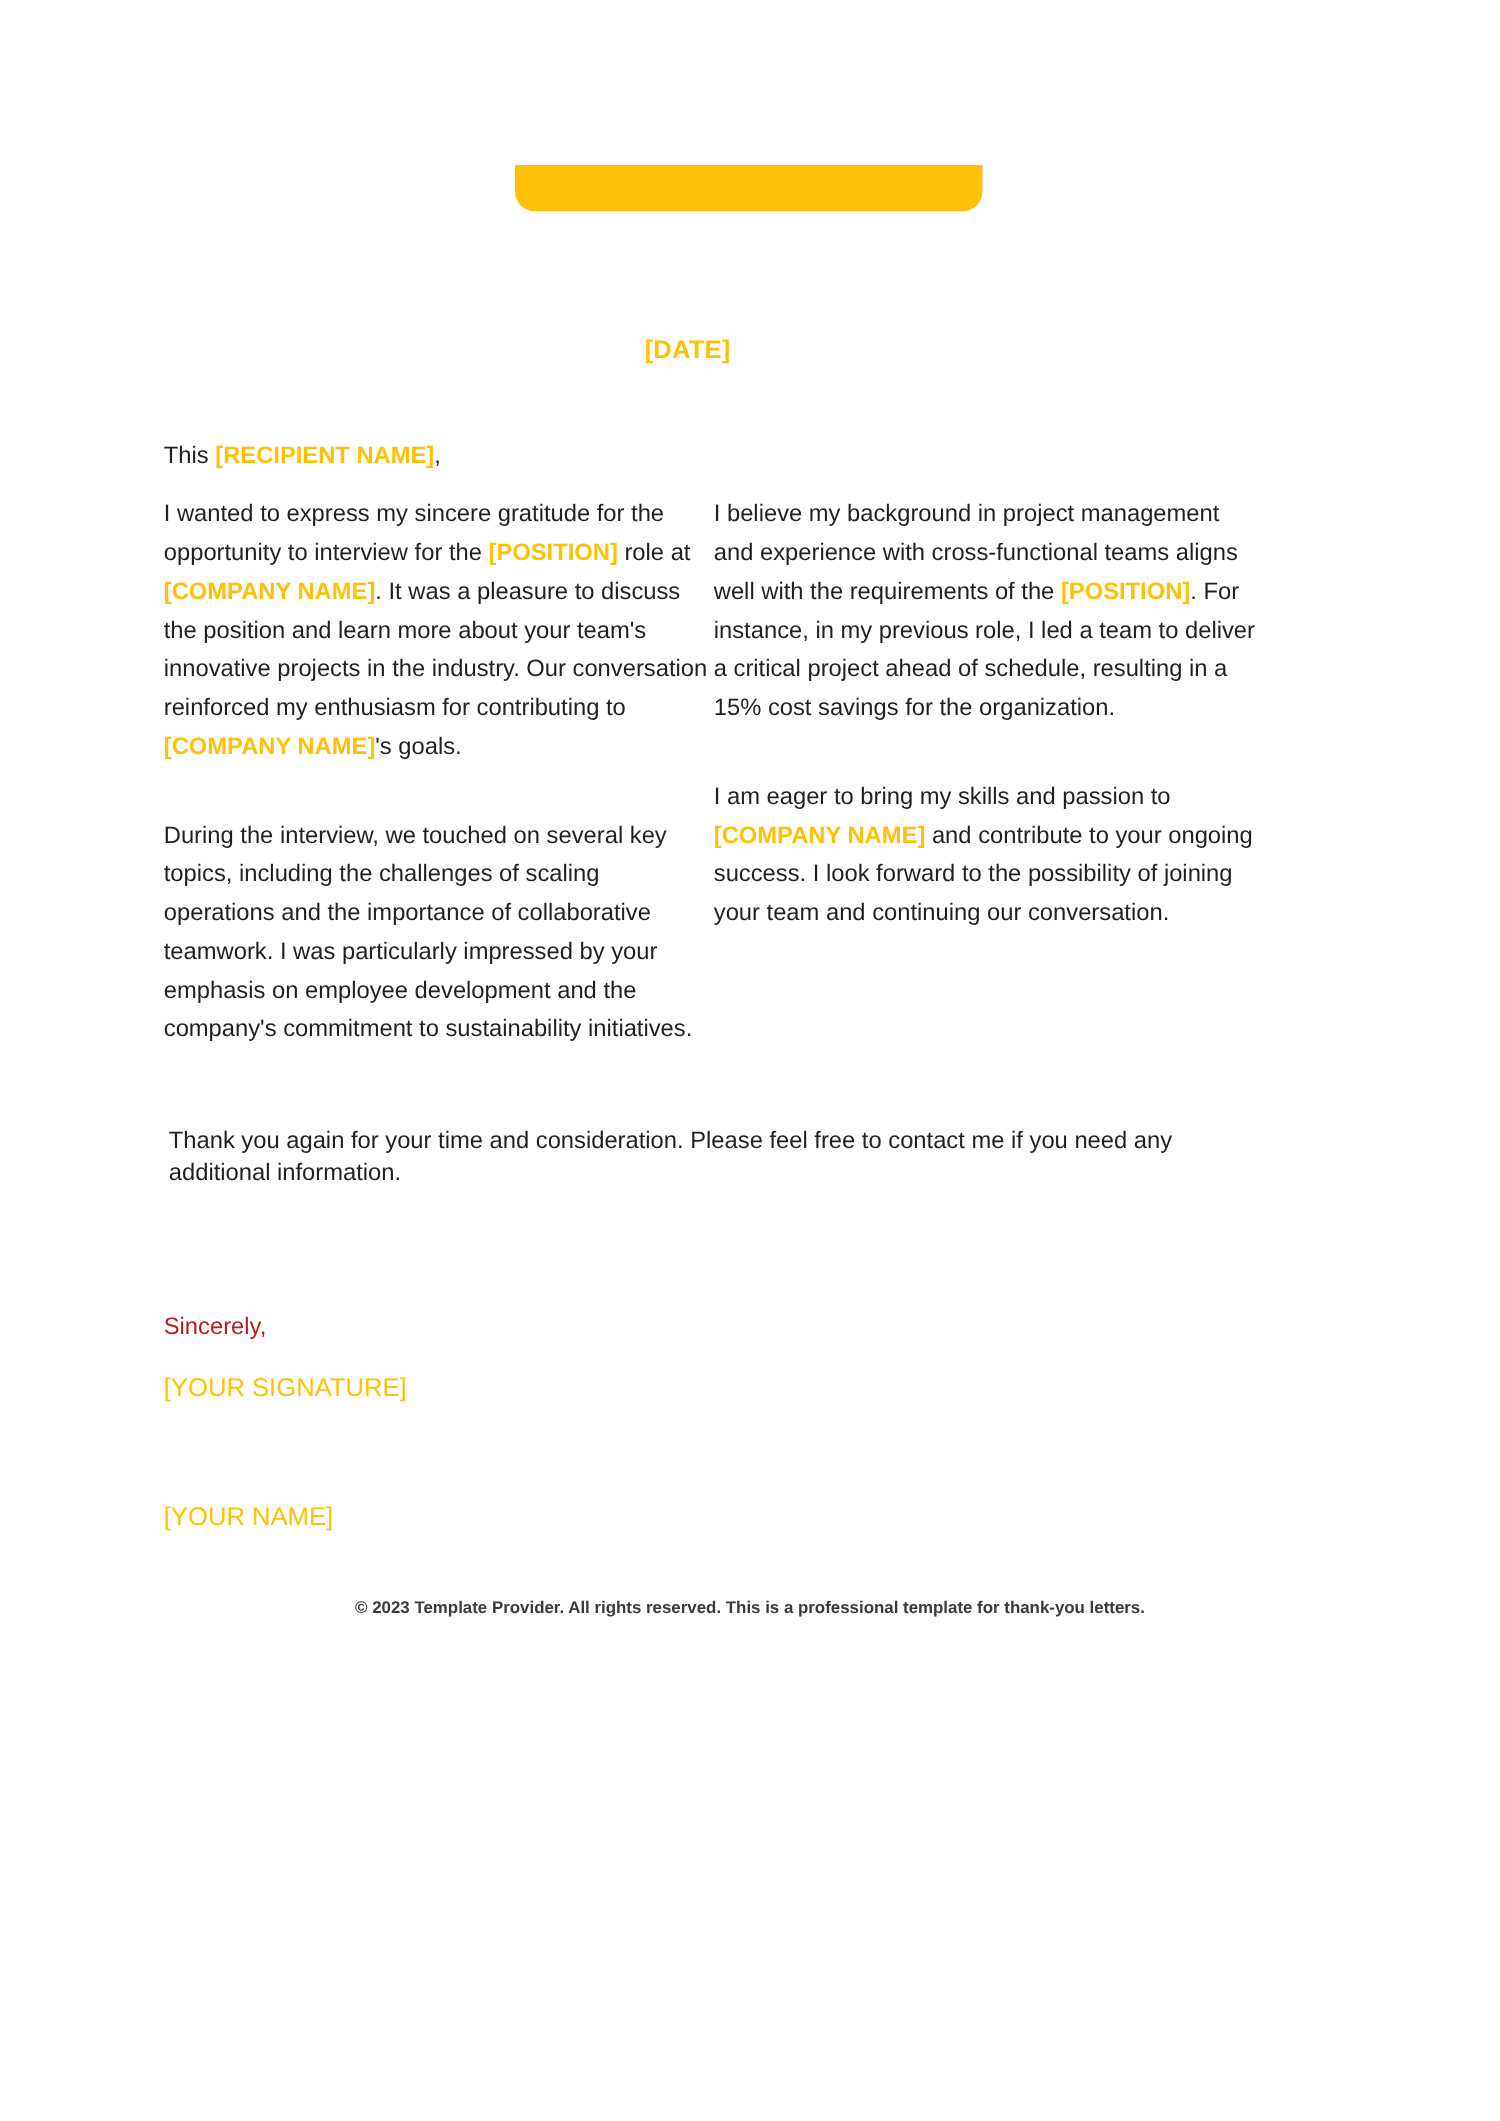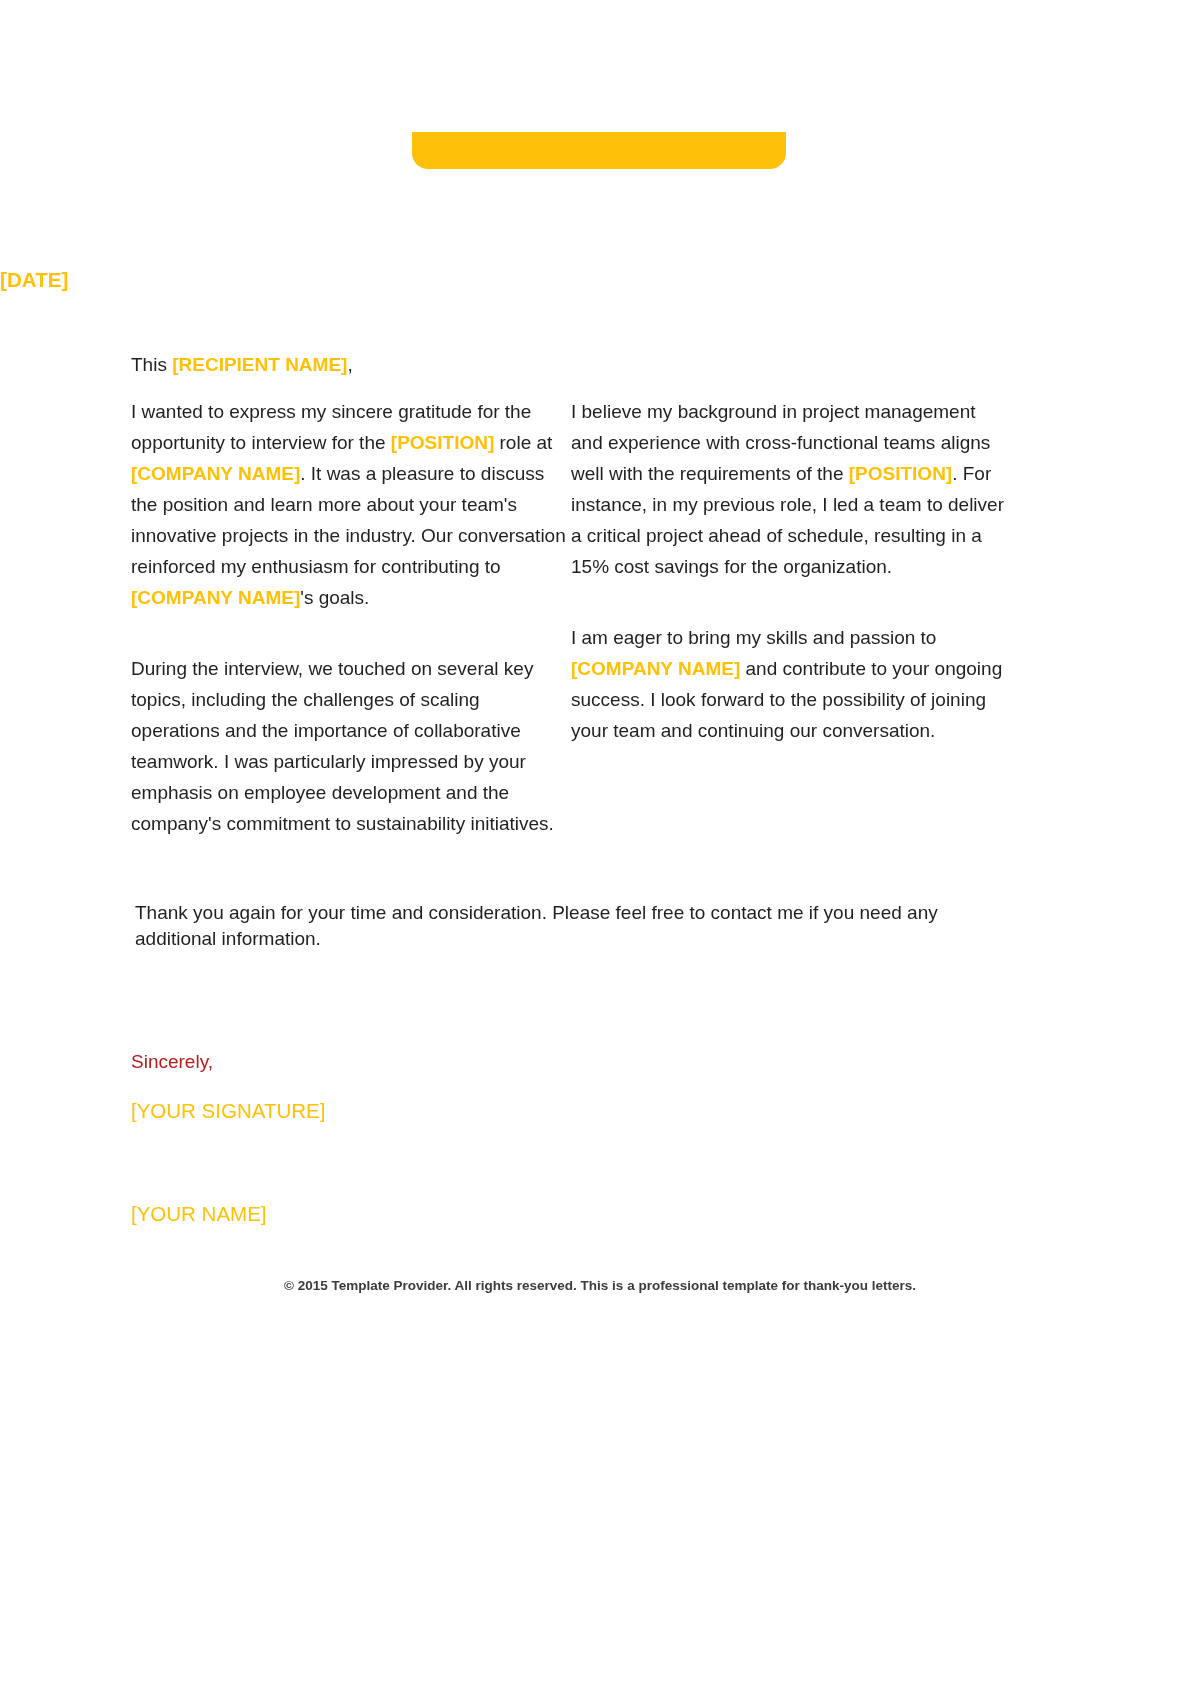--- a/index.html
+++ b/index.html
@@ -40,21 +40,21 @@
   }
 
   
   .date-row {
     position: absolute;
     left: 0;
     top: 268px;
     width: 1200px;
     padding-right: 100px;
     box-sizing: border-box;
-    text-align: left;
+    text-align: center;
   }
   .date-text {
     font-size: 20.5px;
     font-weight: bold;
     color: #FFC107;
     letter-spacing: 0.1px;
   }
 
   
   .salutation {
@@ -174,15 +174,15 @@
     </div>
 
   </div>
 
   <p class="closing">Thank you again for your time and consideration. Please feel free to contact me if you need any additional information.</p>
 
   <div class="signoff-sincerely">Sincerely,</div>
   <div class="signoff-signature">[YOUR SIGNATURE]</div>
   <div class="signoff-name">[YOUR NAME]</div>
 
-  <div class="footer">© 2015 Template Provider. All rights reserved. This is a professional template for thank-you letters.</div>
+  <div class="footer">© 2023 Template Provider. All rights reserved. This is a professional template for thank-you letters.</div>
 
 </div>
 
 </body></html>

